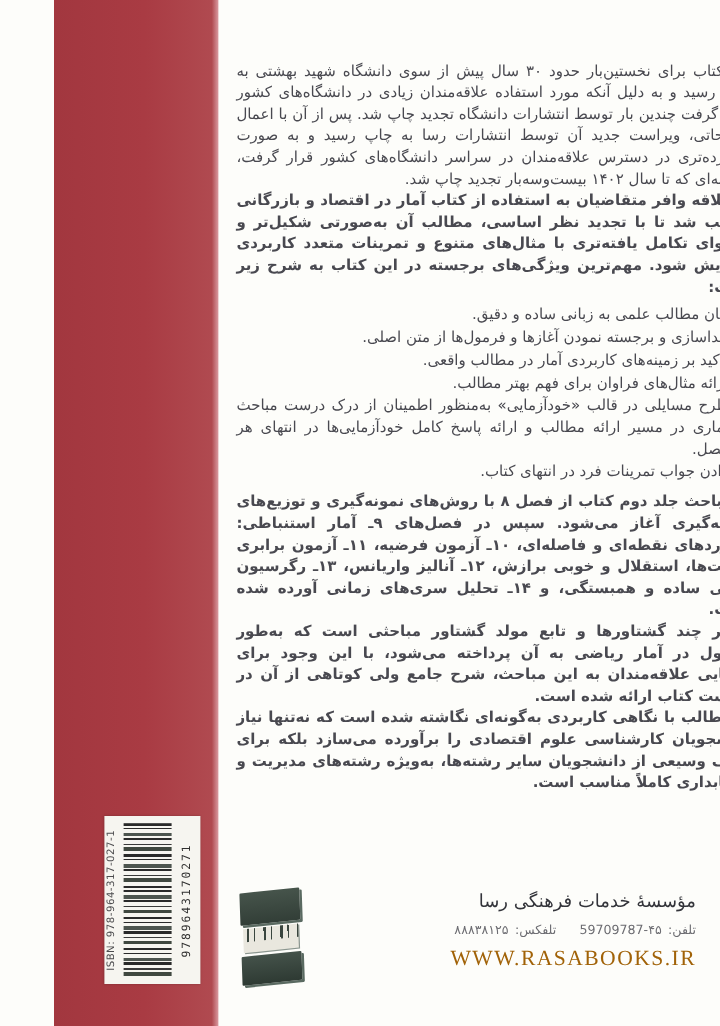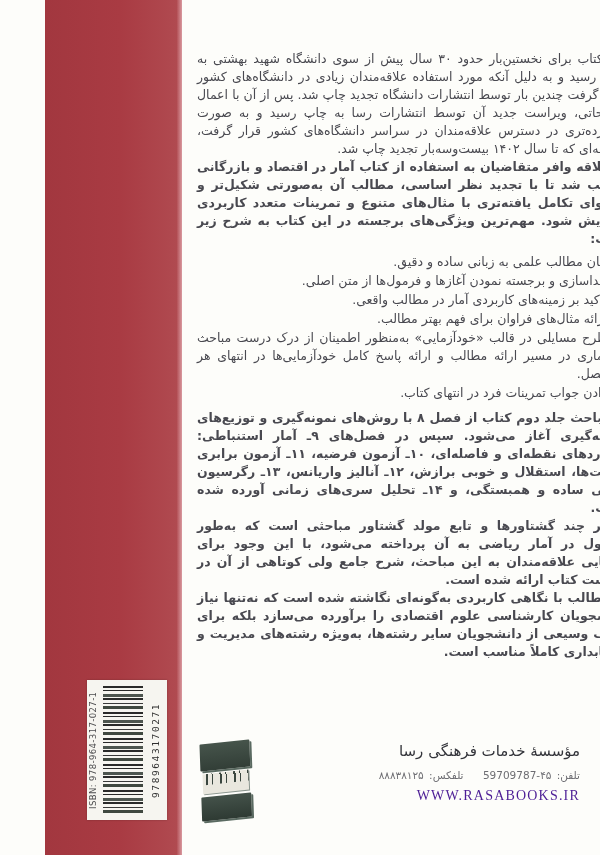--- a/index.html
+++ b/index.html
@@ -100,21 +100,21 @@
     font-weight:normal;font-size:15px;color:#33343a;letter-spacing:0;
     margin-bottom:9px;
   }
   .pub-contact{
     font-size:10.5px;color:#6d6d72;margin-bottom:7px;word-spacing:2px;
   }
   .pub-contact .fax{margin-right:14px;}
   .pub-site{
     direction:ltr;text-align:right;
     font-family:"Liberation Serif",serif;
-    font-size:14px;color:#4c1d95;letter-spacing:1.2px;
+    font-size:18px;color:#a16207;letter-spacing:1.2px;
   }
 </style>
 </head>
 <body>
 
 <div class="cover">
 
   <div class="red-band">
     <div class="barcode-panel">
       <div class="isbn-label">ISBN: 978-964-317-027-1</div>

